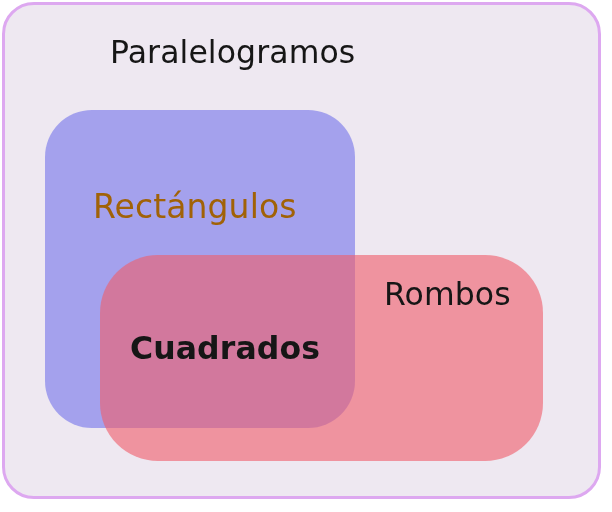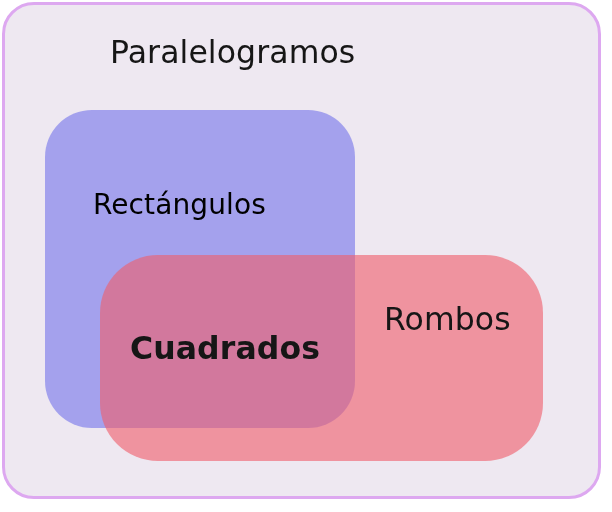--- a/index.html
+++ b/index.html
@@ -64,31 +64,31 @@
     height: 206px;
     border-radius: 58px;
     background: rgba(239, 96, 108, 0.62);
   }
 
   
   .label-blue {
     position: absolute;
     left: 93px;
     top: 188px;
-    font-size: 28px;
+    font-size: 33px;
     line-height: 1.18;
-    color: #000000;
+    color: #a16207;
     white-space: nowrap;
     letter-spacing: 0.1px;
   }
 
   .label-red {
     position: absolute;
     left: 384px;
-    top: 301px;
+    top: 276px;
     font-size: 31.5px;
     line-height: 1.18;
     color: #161616;
     white-space: nowrap;
     letter-spacing: 0.1px;
   }
 
   .label-intersection {
     position: absolute;
     left: 130px;

